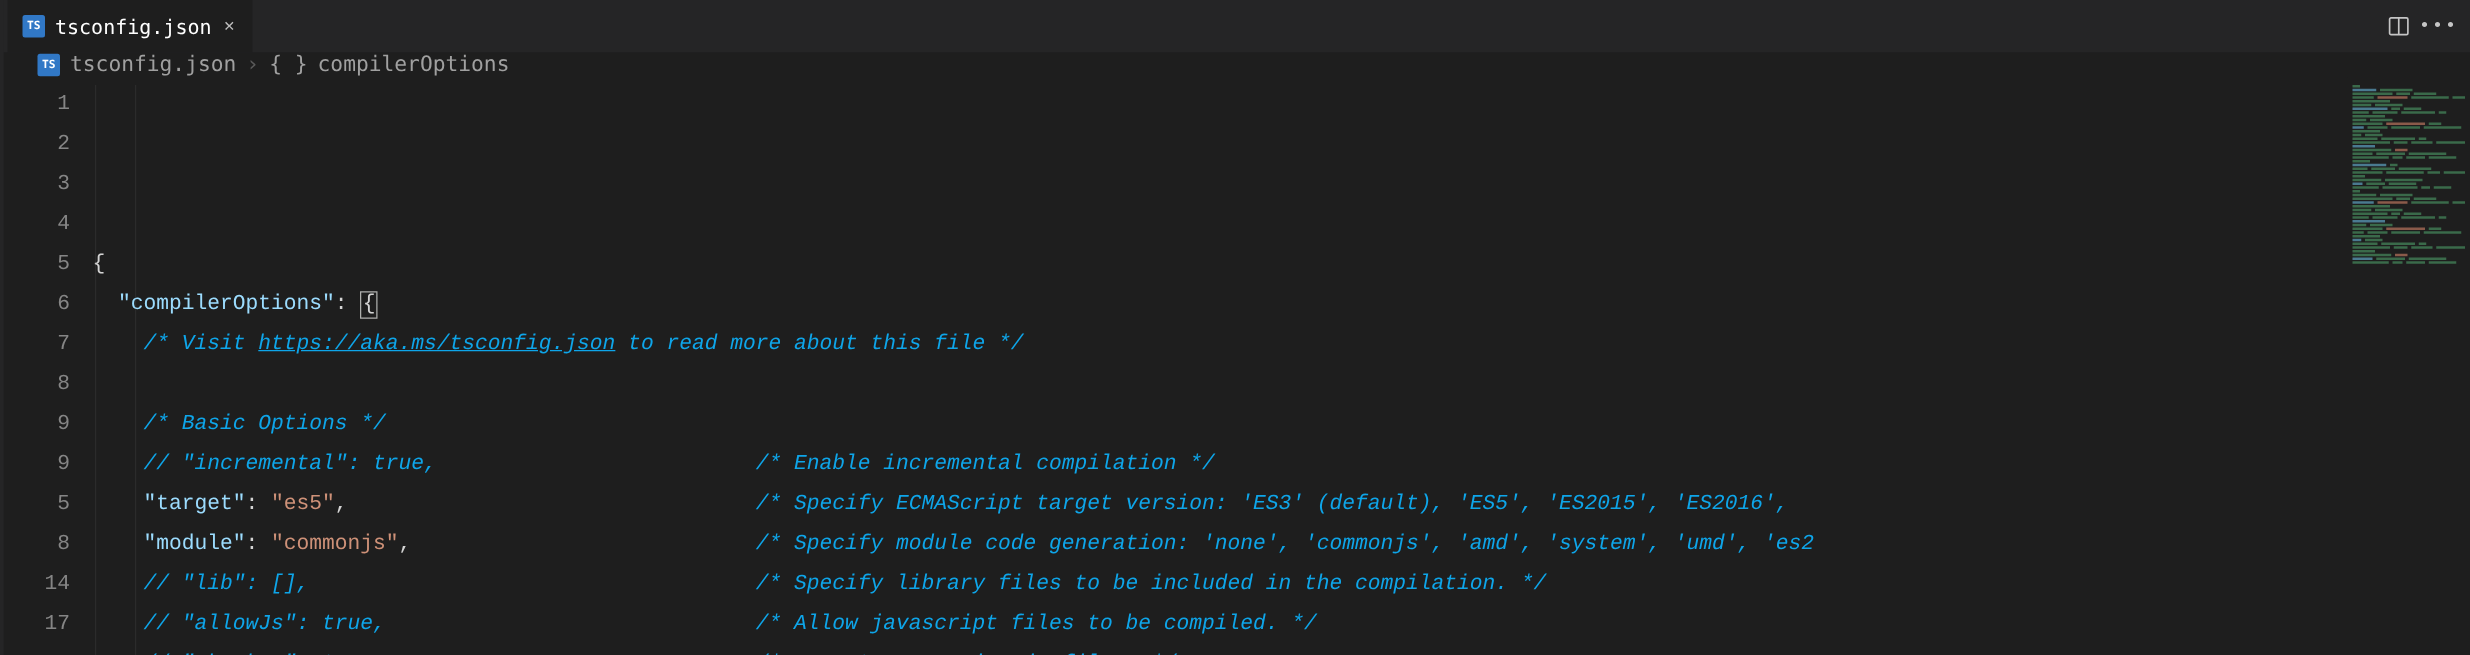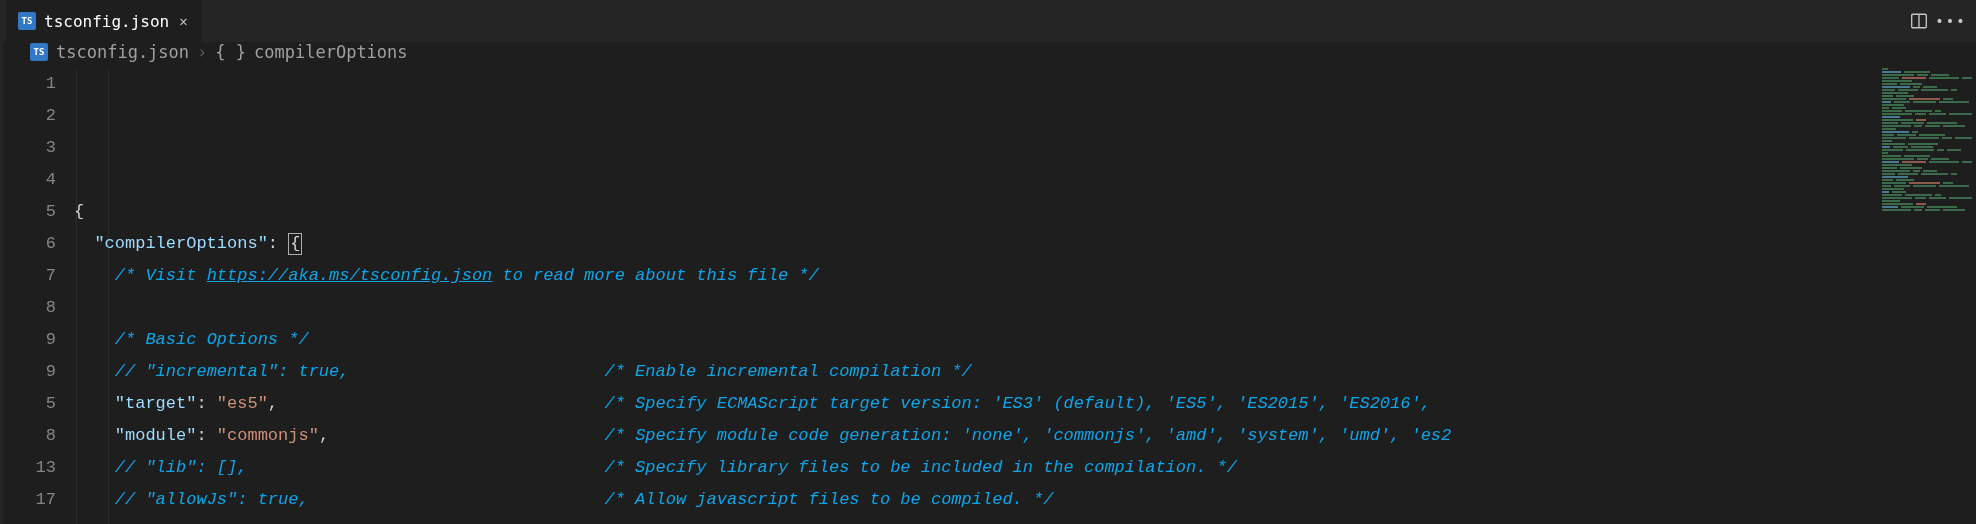--- a/index.html
+++ b/index.html
@@ -199,21 +199,21 @@
         <div class="line">3</div>
         <div class="line">4</div>
         <div class="line">5</div>
         <div class="line">6</div>
         <div class="line">7</div>
         <div class="line">8</div>
         <div class="line">9</div>
         <div class="line">9</div>
         <div class="line">5</div>
         <div class="line">8</div>
-        <div class="line">13</div>
+        <div class="line">14</div>
         <div class="line">17</div>
       </div>
       <div class="code" id="code">
         <div class="indent-guide ig1"></div>
         <div class="indent-guide ig2"></div>
       <div class="line"><span class="punc">{</span></div><div class="line">  <span class="key">"compilerOptions"</span><span class="punc">: </span><span class="cursor-box punc">{</span></div><div class="line">    <span class="comment">/* Visit <span class="underline">https://aka.ms/tsconfig.json</span> to read more about this file */</span></div><div class="line"></div><div class="line">    <span class="comment">/* Basic Options */</span></div><div class="line">    <span class="comment">// "incremental": true,</span>                         <span class="comment">/* Enable incremental compilation */</span></div><div class="line">    <span class="key">"target"</span><span class="punc">: </span><span class="str">"es5"</span><span class="punc">,</span>                                <span class="comment">/* Specify ECMAScript target version: 'ES3' (default), 'ES5', 'ES2015', 'ES2016',</span></div><div class="line">    <span class="key">"module"</span><span class="punc">: </span><span class="str">"commonjs"</span><span class="punc">,</span>                           <span class="comment">/* Specify module code generation: 'none', 'commonjs', 'amd', 'system', 'umd', 'es2</span></div><div class="line">    <span class="comment">// "lib": [],</span>                                   <span class="comment">/* Specify library files to be included in the compilation. */</span></div><div class="line">    <span class="comment">// "allowJs": true,</span>                             <span class="comment">/* Allow javascript files to be compiled. */</span></div><div class="line">    <span class="comment">// "checkJs": true,</span>                             <span class="comment">/* Report errors in .js files. */</span></div></div>
     </div>
 
     <div class="minimap" id="minimap">
         <div class="mm-line">

